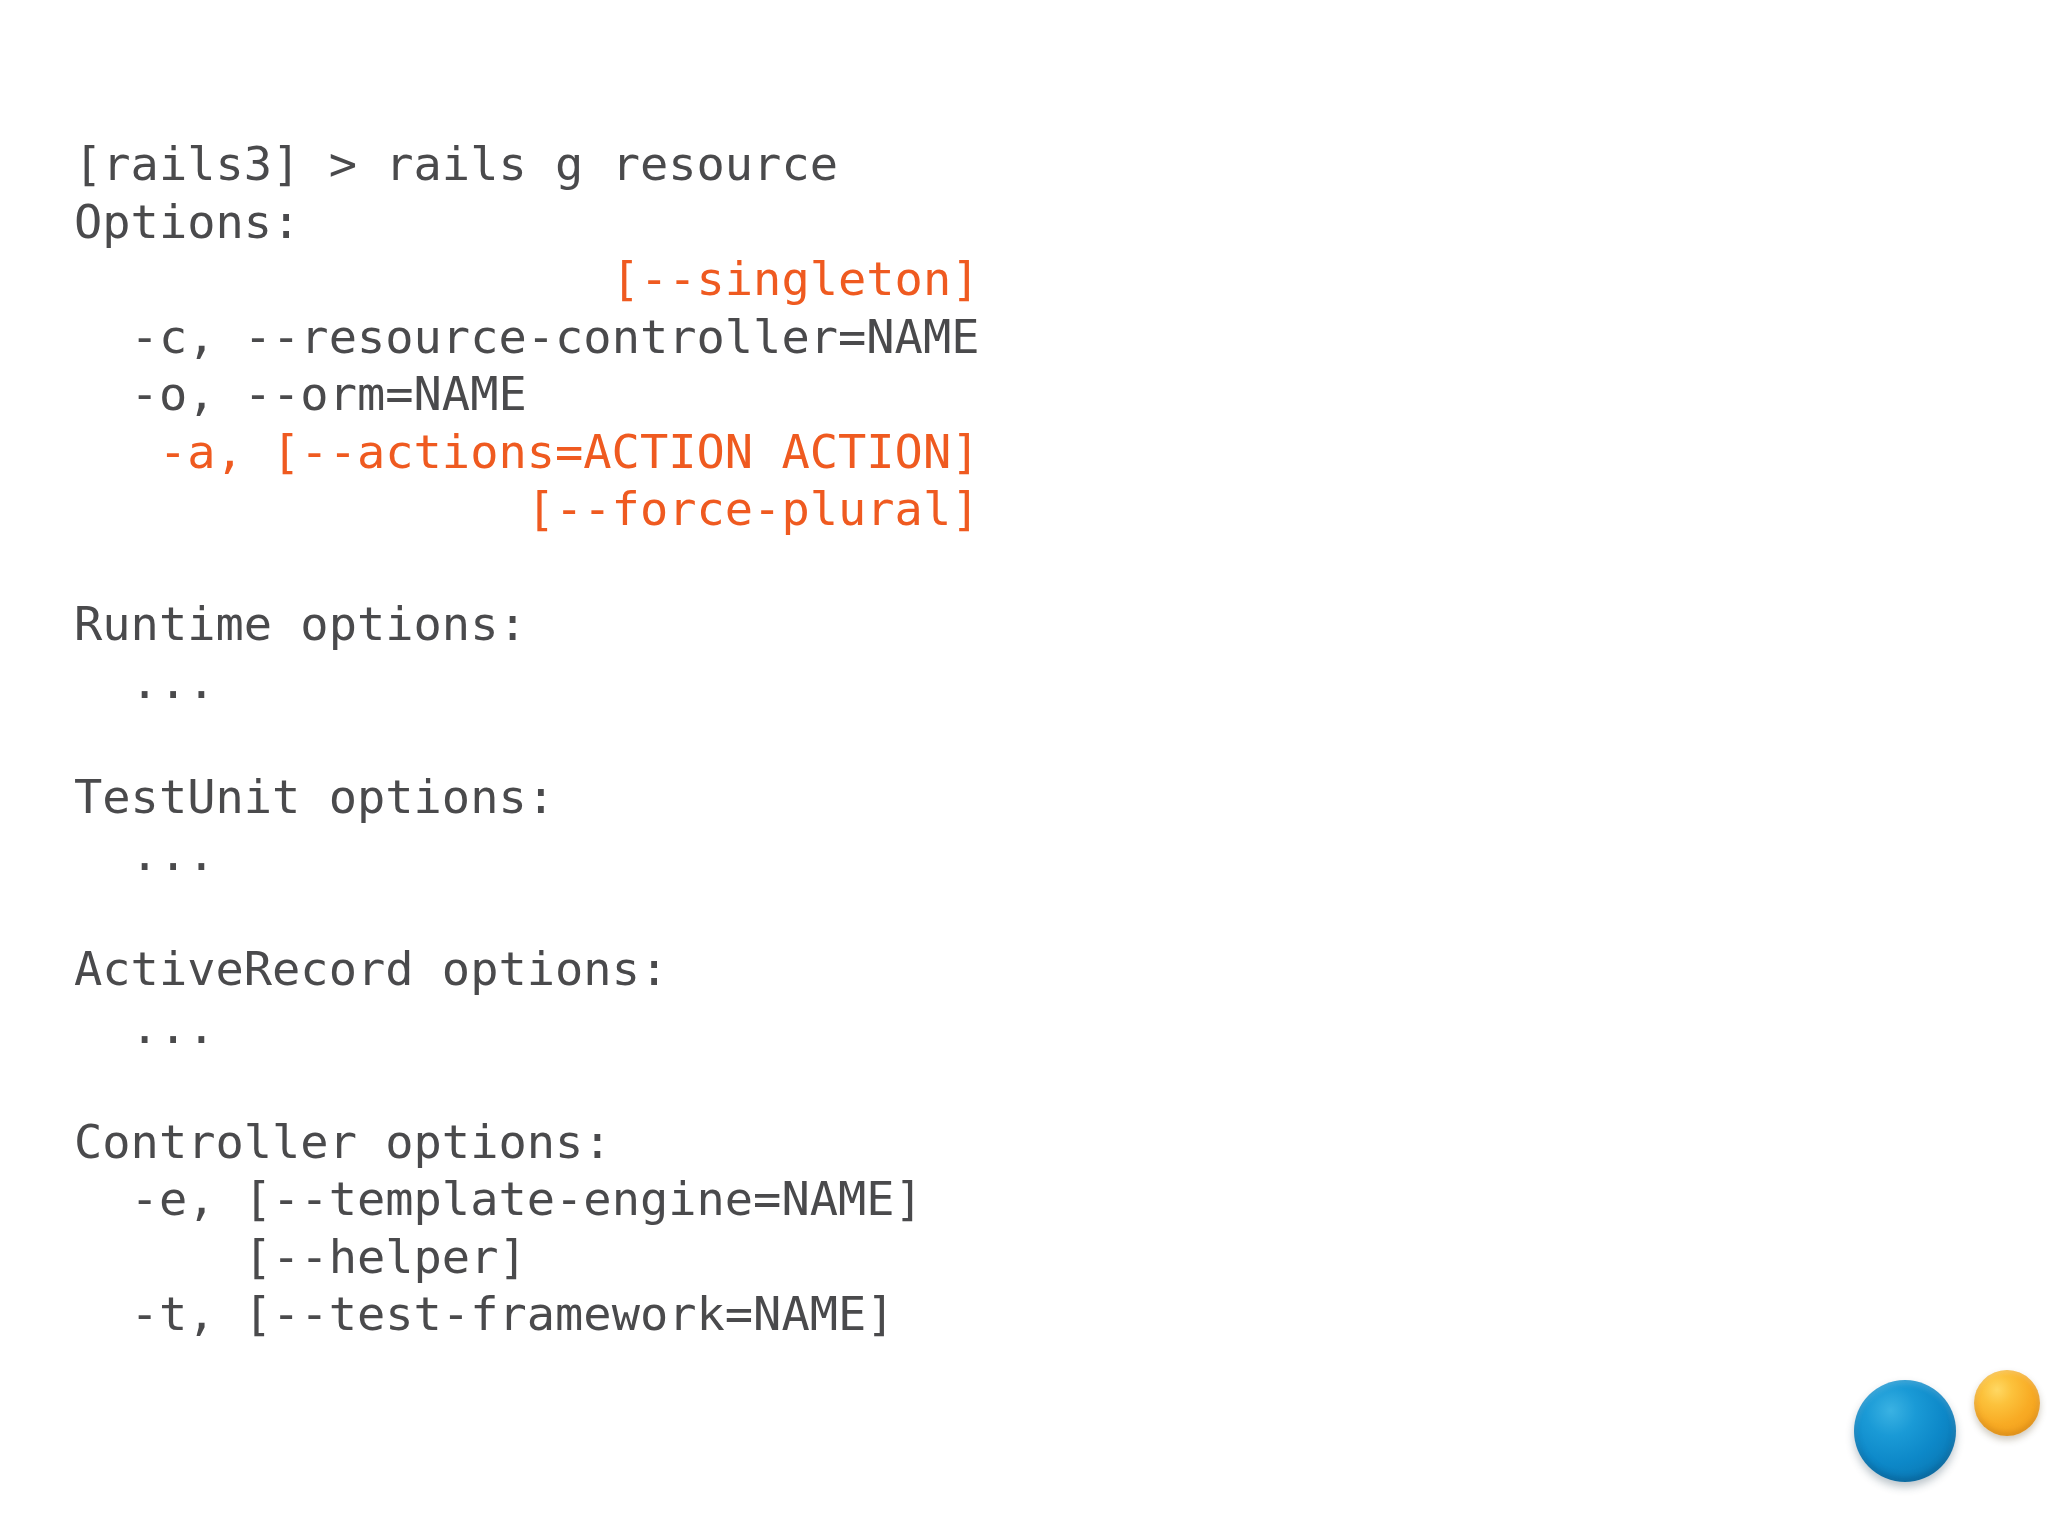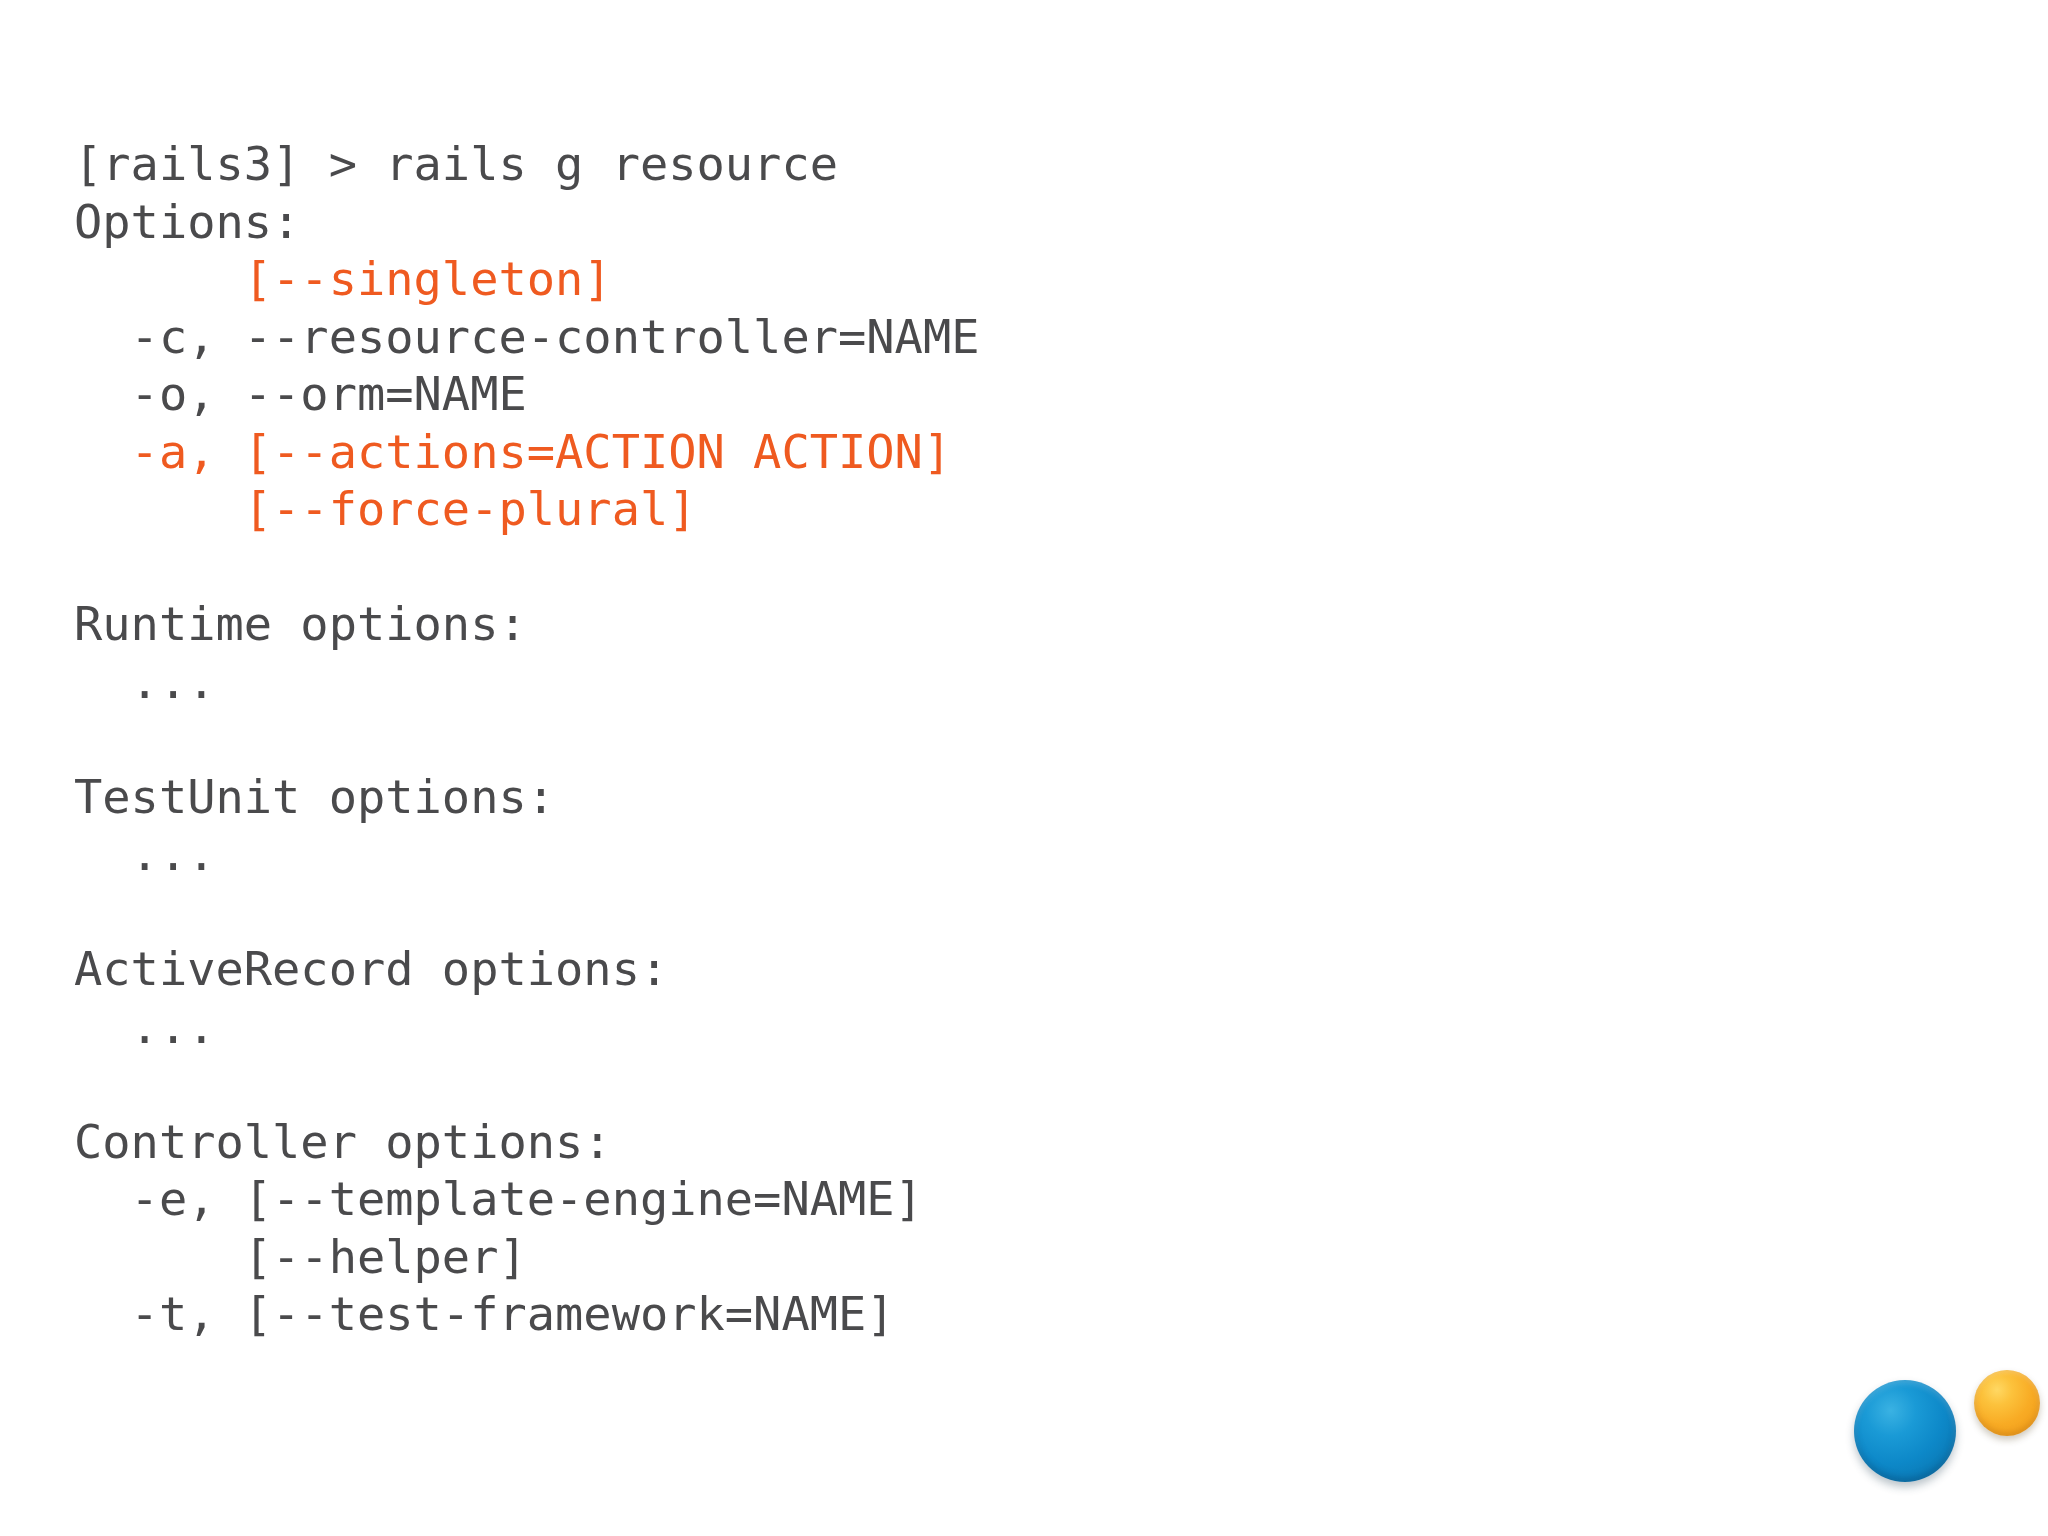--- a/index.html
+++ b/index.html
@@ -39,20 +39,21 @@
     height: 57.5px;
     white-space: pre;
   }
 
   .line.blank {
     height: 57.5px;
   }
 
   .orange {
     color: #ef5a20;
+    text-align: right;
   }
 
   .gray {
     color: #4a4a4c;
   }
 
   
   .bullets {
     position: absolute;
     left: 1846px;

